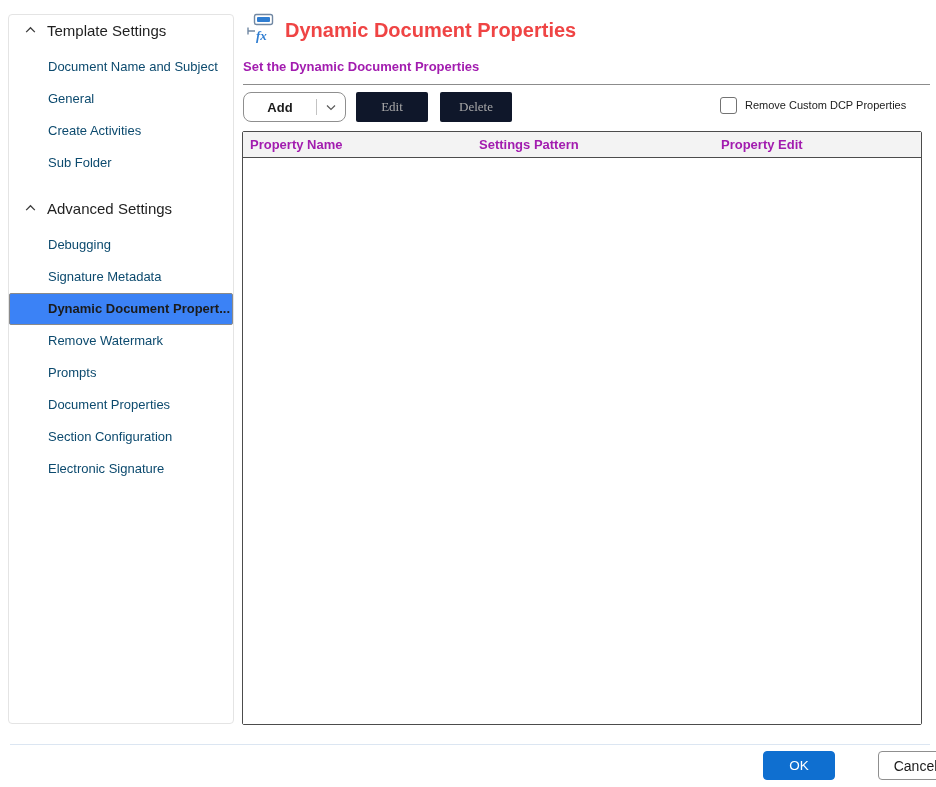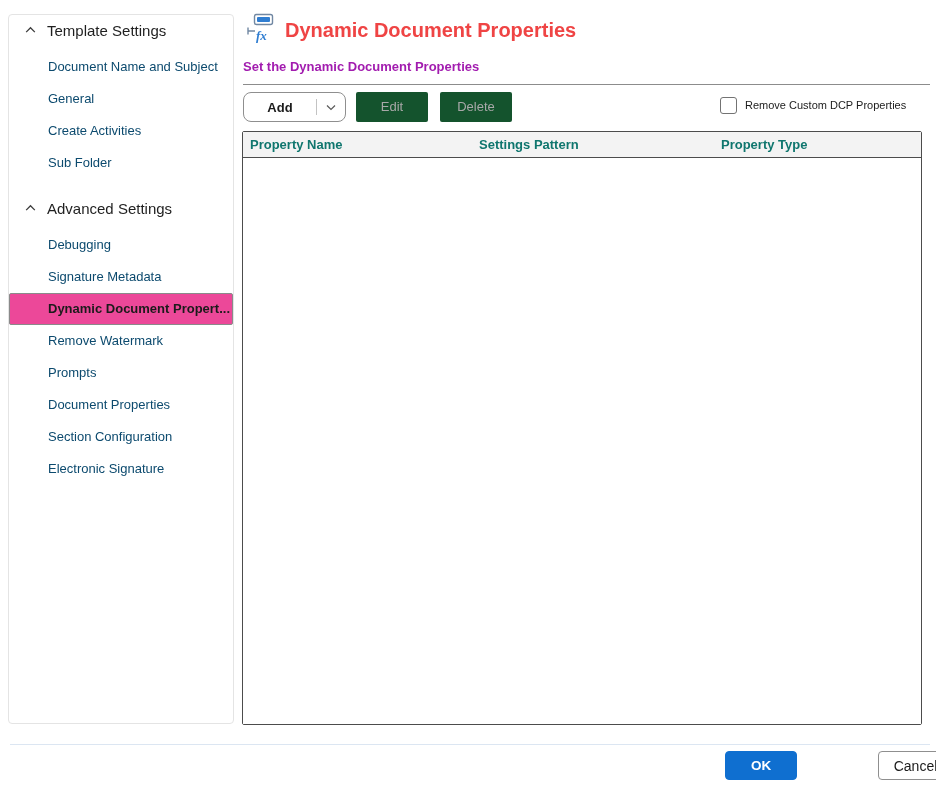--- a/index.html
+++ b/index.html
@@ -16,21 +16,21 @@
     height:30px; display:flex; align-items:center; gap:10px;
     padding-left:15px; font-size:15px; color:#1f1f1f; cursor:default;
   }
   .section-header .chev { display:flex; align-items:center; }
   .section-items { margin-top:6px; margin-bottom:10px; }
   .side-item {
     height:32px; line-height:30px; padding-left:38px; font-size:13px;
     color:#0c4a6e; white-space:nowrap; border:1px solid transparent;
   }
   .side-item.selected {
-    background:#ec4899; border:1px solid #8a8a8a; border-radius:2px;
+    background:#3b82f6; border:1px solid #8a8a8a; border-radius:2px;
     font-weight:bold; color:#1b1b1b;
   }
   .adv-gap { margin-top:14px; }
 
   
   .main-icon { position:absolute; left:246px; top:12px; }
   .page-title {
     position:absolute; left:285px; top:19px;
     font-size:20px; font-weight:bold; color:#ef4444;
   }
@@ -47,59 +47,59 @@
   .add-btn {
     position:absolute; left:243px; top:92px; width:103px; height:30px;
     background:#ffffff; border:1px solid #8f8f8f; border-radius:8px;
     display:flex; align-items:center; cursor:pointer;
   }
   .add-btn .add-label { flex:1; text-align:center; font-weight:bold; font-size:13px; color:#1b1b1b; }
   .add-btn .vsep { width:1px; height:16px; background:#c3c3c3; }
   .add-btn .dd { width:28px; display:flex; align-items:center; justify-content:center; }
   .btn-disabled {
     position:absolute; top:92px; width:72px; height:30px;
-    background:#14532d; border:none; border-radius:2px;
+    background:#0f172a; border:none; border-radius:2px;
     font-size:13px; color:#a8a8a8; text-align:center; line-height:30px;
-    font-family:Liberation Sans, sans-serif;
+    font-family:Liberation Serif, serif;
   }
   .edit-btn { left:356px; }
   .delete-btn { left:440px; }
 
   .dcp-check {
     position:absolute; left:720px; top:97px; width:17px; height:17px;
     border:1px solid #737373; border-radius:3px; background:#ffffff; cursor:pointer;
   }
   .dcp-check-label {
     position:absolute; left:745px; top:99px; font-size:11px; color:#1b1b1b;
   }
 
   
   .dcp-table {
     position:absolute; left:242px; top:131px; width:680px; height:594px;
     border:1px solid #4c4c4c; border-radius:2px; background:#ffffff;
   }
   .dcp-table .thead {
     display:flex; height:26px; align-items:center;
     background:#f3f3f3; border-bottom:1px solid #4c4c4c;
-    font-weight:bold; font-size:13px; color:#0f766e;
+    font-weight:bold; font-size:13px; color:#a21caf;
   }
   .th-name    { width:236px; padding-left:7px; }
   .th-pattern { width:242px; }
   .th-type    { flex:1; }
   .tbody { height:calc(100% - 26px); background:#ffffff; }
 
   
   .footer-divider {
     position:absolute; left:10px; top:744px; width:920px; height:1px;
     background:#dce6f2;
   }
   .ok-btn {
-    position:absolute; left:725px; top:751px; width:72px; height:29px;
+    position:absolute; left:763px; top:751px; width:72px; height:29px;
     background:#0f6fd0; border:1px solid #0f6fd0; border-radius:4px;
-    color:#ffffff; font-weight:bold; font-size:13.5px; cursor:pointer;
+    color:#ffffff; font-weight:normal; font-size:13.5px; cursor:pointer;
     font-family:inherit;
   }
   .cancel-btn {
     position:absolute; left:847px; top:751px; width:75px; height:29px;
     background:#ffffff; border:1px solid #8f8f8f; border-radius:4px;
     color:#1b1b1b; font-size:14px; cursor:pointer; font-family:inherit;margin-left:31px;
   }
 </style>
 </head>
 <body>
@@ -165,20 +165,20 @@
 <button class="btn-disabled edit-btn" disabled="">Edit</button>
 <button class="btn-disabled delete-btn" disabled="">Delete</button>
 
 <div class="dcp-check"></div>
 <div class="dcp-check-label">Remove Custom DCP Properties</div>
 
 <div class="dcp-table">
   <div class="thead">
     <div class="th-name">Property Name</div>
     <div class="th-pattern">Settings Pattern</div>
-    <div class="th-type">Property Type</div>
+    <div class="th-type">Property Edit</div>
   </div>
   <div class="tbody"></div>
 </div>
 
 <div class="footer-divider"></div>
 <button class="ok-btn">OK</button>
 <button class="cancel-btn">Cancel</button>
 
 </body></html>

